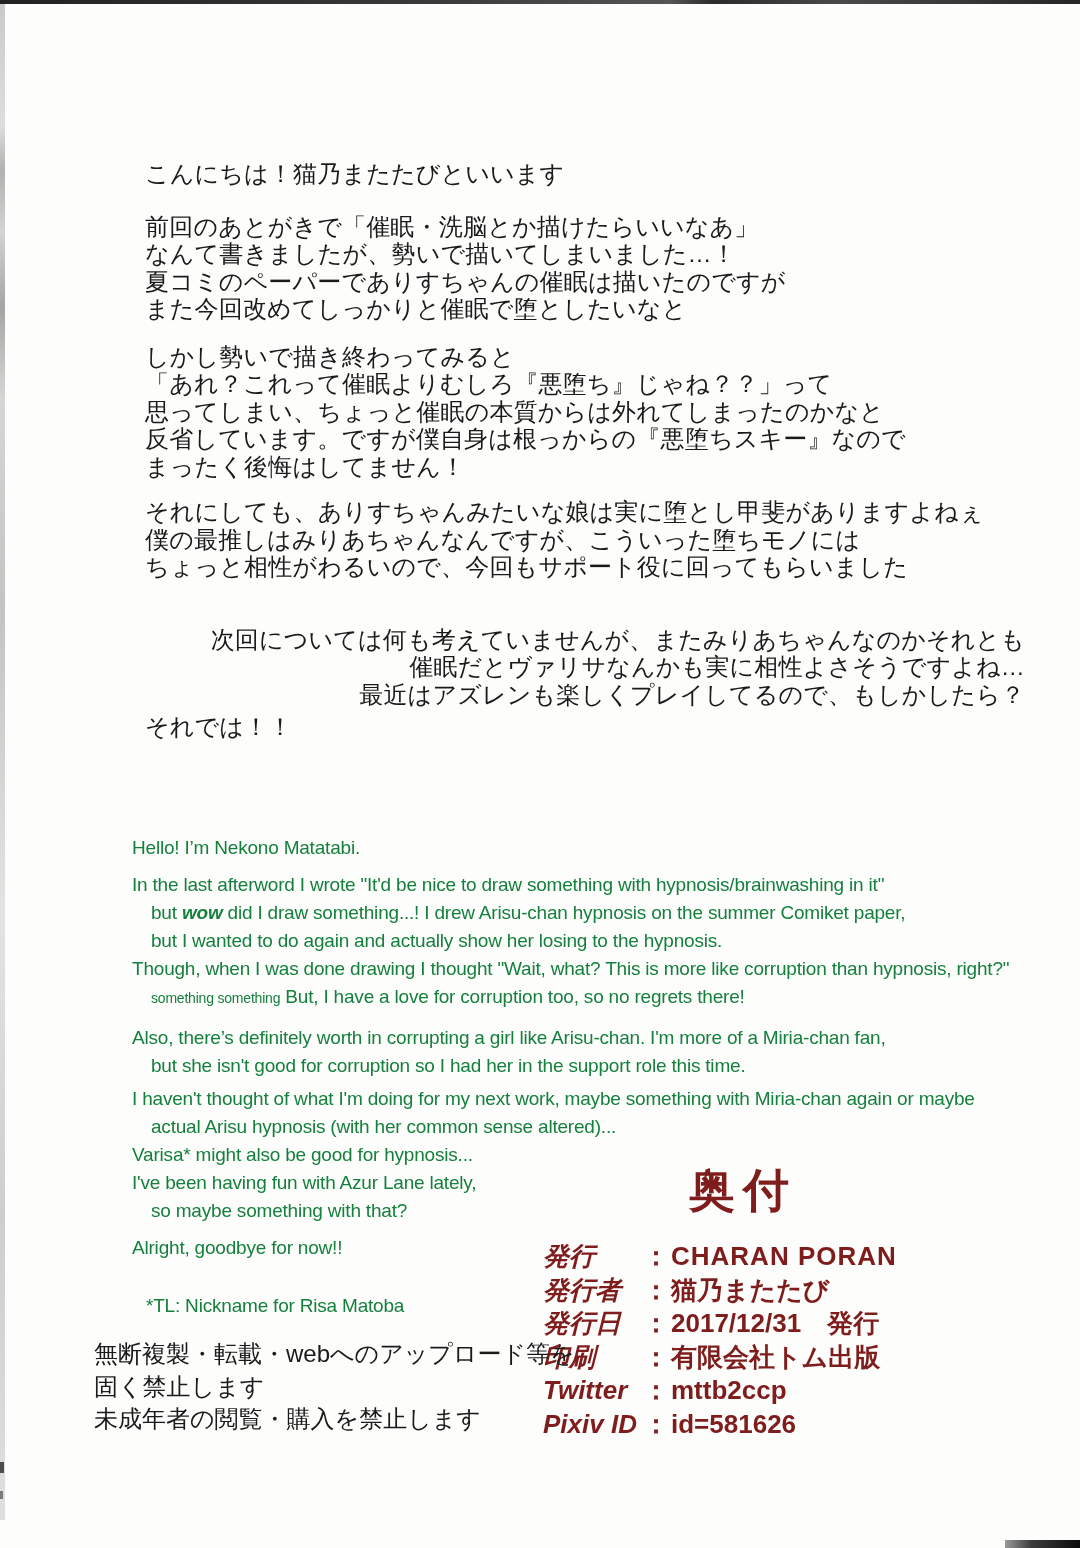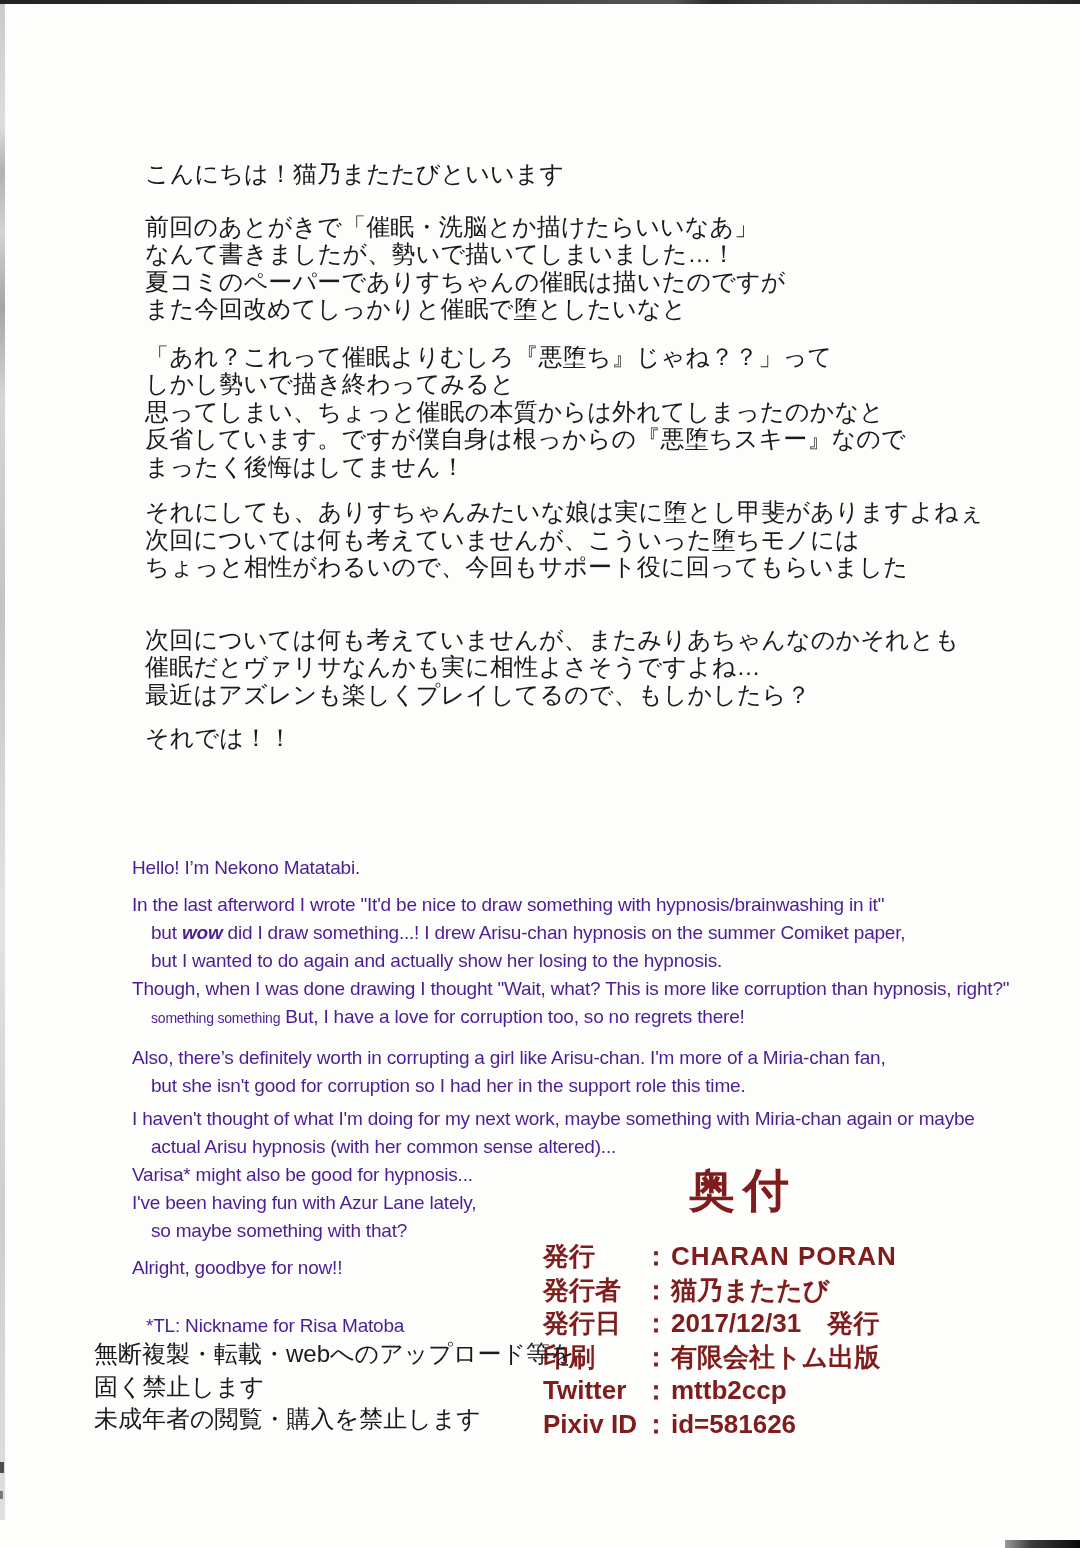--- a/index.html
+++ b/index.html
@@ -33,27 +33,27 @@
   
   .jp-block {
     position: absolute; left: 145px; top: 160px; width: 880px;
     font-size: 24px; line-height: 27.5px; font-weight: 500;
     letter-spacing: 0.2px; color: #1a1a1a; white-space: nowrap;
   }
   .jp-para-0 { margin-bottom: 25px; }
   .jp-para-1 { margin-bottom: 20px; }
   .jp-para-2 { margin-bottom: 18px; }
   .jp-para-3 { margin-bottom: 45px; }
-  .jp-para-4 { margin-bottom: 16px; }
+  .jp-para-4 { margin-bottom: 5px; text-align: right; }
 
   
   .en-block {
-    position: absolute; left: 132px; top: 854px; width: 930px;
+    position: absolute; left: 132px; top: 834px; width: 930px;
     font-size: 19px; line-height: 28px; letter-spacing: -0.2px;
-    color: #4c1d95; white-space: nowrap;
+    color: #15803d; white-space: nowrap;
   }
   .en-line.indent { padding-left: 19px; }
   .en-line.gap-sm { margin-bottom: 9px; }
   .en-line.gap-md { margin-bottom: 12px; }
   .en-line.gap-xs { margin-bottom: 5px; }
   .en-line.gap-lg { margin-bottom: 30px; }
   .en-em { font-weight: bold; font-style: italic; }
   .en-small-italic { font-size: 14px; }
   .en-tl-note { padding-left: 14px; }
 
@@ -64,21 +64,21 @@
   }
   .colophon-heading {
     font-size: 46px; font-weight: 700; letter-spacing: 8px;
     text-align: center; width: 400px; margin-bottom: 18px;
   }
   .colophon-row {
     display: flex; align-items: baseline;
     font-size: 26px; line-height: 33.5px; font-weight: 600;
     white-space: nowrap;
   }
-  .colophon-label { display: inline-block; min-width: 100px; }
+  .colophon-label { display: inline-block; min-width: 100px; font-style: italic; }
   .colophon-sep { display: inline-block; margin-right: 2px; }
   .colophon-value-caps { letter-spacing: 1px; }
 
   
   .notices {
     position: absolute; left: 94px; top: 1338px; width: 460px;
     font-size: 24px; line-height: 32.5px; 
     font-weight: 500; color: #1a1a1a; white-space: nowrap;
   }
 </style>
@@ -97,29 +97,29 @@
     <div class="jp-para-0">
       <div>こんにちは！猫乃またたびといいます</div>
     </div>
     <div class="jp-para-1">
       <div>前回のあとがきで「催眠・洗脳とか描けたらいいなあ」</div>
       <div>なんて書きましたが、勢いで描いてしまいました…！</div>
       <div>夏コミのペーパーでありすちゃんの催眠は描いたのですが</div>
       <div>また今回改めてしっかりと催眠で堕としたいなと</div>
     </div>
     <div class="jp-para-2">
+      <div>しかし勢いで描き終わってみると</div>
       <div>「あれ？これって催眠よりむしろ『悪堕ち』じゃね？？」って</div>
-      <div>しかし勢いで描き終わってみると</div>
       <div>思ってしまい、ちょっと催眠の本質からは外れてしまったのかなと</div>
       <div>反省しています。ですが僕自身は根っからの『悪堕ちスキー』なので</div>
       <div>まったく後悔はしてません！</div>
     </div>
     <div class="jp-para-3">
       <div>それにしても、ありすちゃんみたいな娘は実に堕とし甲斐がありますよねぇ</div>
-      <div>次回については何も考えていませんが、こういった堕ちモノには</div>
+      <div>僕の最推しはみりあちゃんなんですが、こういった堕ちモノには</div>
       <div>ちょっと相性がわるいので、今回もサポート役に回ってもらいました</div>
     </div>
     <div class="jp-para-4">
       <div>次回については何も考えていませんが、またみりあちゃんなのかそれとも</div>
       <div>催眠だとヴァリサなんかも実に相性よさそうですよね…</div>
       <div>最近はアズレンも楽しくプレイしてるので、もしかしたら？</div>
     </div>
     <div class="jp-para-5">
       <div>それでは！！</div>
     </div>

